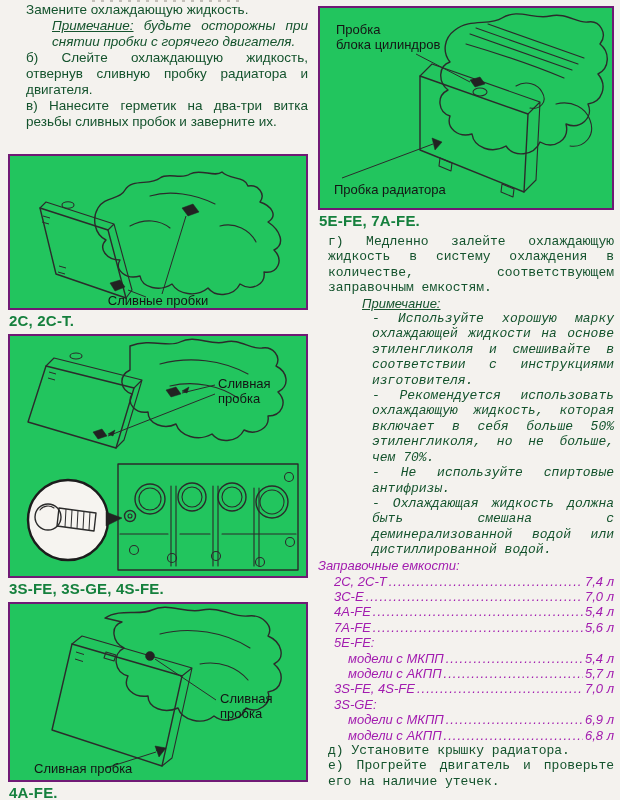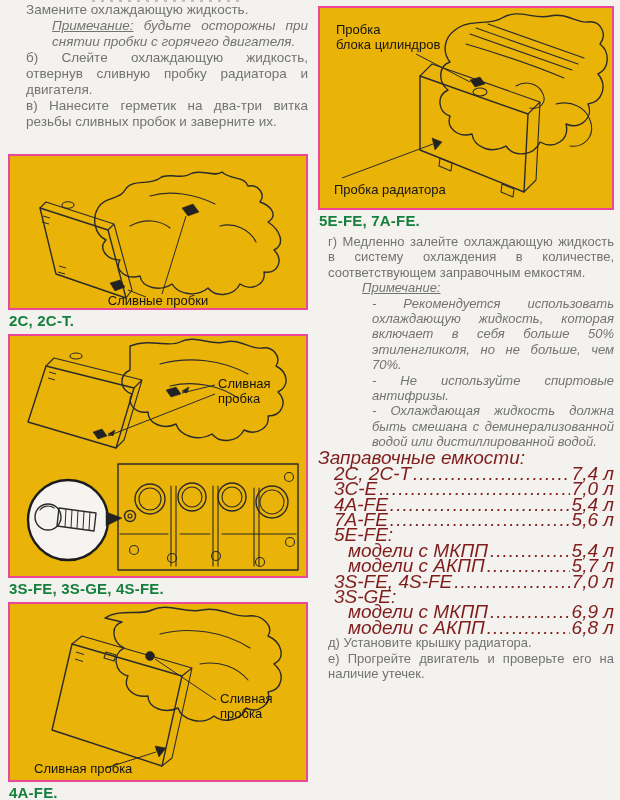--- a/index.html
+++ b/index.html
@@ -16,48 +16,48 @@
     position:absolute;top:0;left:92px;width:150px;height:2px;
     background:repeating-linear-gradient(90deg,#9a958d 0 3px,transparent 3px 9px);
     opacity:.55;
   }
   .col{position:absolute;top:0;}
   .col.left{left:8px;width:300px;}
   .col.right{left:318px;width:296px;top:6px;}
   p{margin:0;}
   .p{
     font-size:13.5px;line-height:16px;text-align:justify;
-    color:#737373;
+    color:#14532d;
   }
   .col.right .p{font-size:13px;line-height:15.4px;}
   .inset{padding-left:18px;}
-  .col.right .inset{padding-left:10px;}
+  .col.right .inset{padding-left:10px;font-family:Liberation Mono, monospace;}
   .note{font-style:italic;margin-left:44px;}
   .u{text-decoration:underline;}
   .intro{padding-top:2px;min-height:152px;}
   .fig{
-    border:2px solid #ec4899;
-    background:#eab308;
+    border:2px solid #701a75;
+    background:#22c55e;
     position:relative;
     margin:0;
   }
   .fig svg{display:block;}
   .fig-caption{
     font-weight:bold;font-size:15px;line-height:18px;
     margin:2px 0 4px 1px;letter-spacing:.2px;color:#15803d;
   }
   svg text{
     font-family:"Liberation Sans", sans-serif;
     font-size:13px;fill:#141414;
   }
   .ln{stroke:#2b2b2b;stroke-width:1.4;fill:none;stroke-linejoin:round;stroke-linecap:round;}
   .ln2{stroke:#2b2b2b;stroke-width:1.1;fill:none;stroke-linejoin:round;stroke-linecap:round;}
   .dk{fill:#222;stroke:#222;stroke-width:.5;}
   .thin{stroke:#2b2b2b;stroke-width:1;fill:none;}
-  .cap-list{font-style:italic;font-size:19px;color:#7f1d1d;}
+  .cap-list{font-style:italic;font-size:13px;color:#a21caf;}
   .cap-title{line-height:16px;}
   .cap-row{display:flex;line-height:15.4px;padding-left:16px;align-items:baseline;}
   .cap-row.lvl2{padding-left:30px;}
   .cap-label{white-space:nowrap;}
   .dots{flex:1 1 auto;overflow:hidden;white-space:nowrap;margin:0 2px;}
   .dots::before{content:"....................................................................................";letter-spacing:1px;}
   .cap-row.noval .dots{visibility:hidden;}
   .cap-val{white-space:nowrap;}
 </style>
 </head>
@@ -179,20 +179,21 @@
         <path class="thin" d="M96,46 L150,74 M22,170 L113,136"></path>
         <text x="16" y="26">Пробка</text>
         <text x="16" y="41">блока цилиндров</text>
         <text x="14" y="186">Пробка радиатора</text>
       </svg>
     </div>
     <div class="fig-caption">5E-FE, 7A-FE.</div>
 
     <p class="p inset">г) Медленно залейте охлаждающую жидкость в систему охлаждения в количестве, соответствующем заправочным емкостям.</p>
     <p class="p note"><span class="u">Примечание:</span></p>
+    <p class="p note inset">- Используйте хорошую марку охлаждающей жидкости на основе этиленгликоля и смешивайте в соответствии с инструкциями изготовителя.</p>
     <p class="p note inset">- Рекомендуется использовать охлаждающую жидкость, которая включает в себя больше 50% этиленгликоля, но не больше, чем 70%.</p>
     <p class="p note inset">- Не используйте спиртовые антифризы.</p>
     <p class="p note inset">- Охлаждающая жидкость должна быть смешана с деминерализованной водой или дистиллированной водой.</p>
 
     <div class="cap-list">
       <div class="cap-title">Заправочные емкости:</div>
       <div class="cap-row">
           <span class="cap-label">2C, 2C-T</span>
           <span class="dots"></span>
           <span class="cap-val">7,4 л</span>

